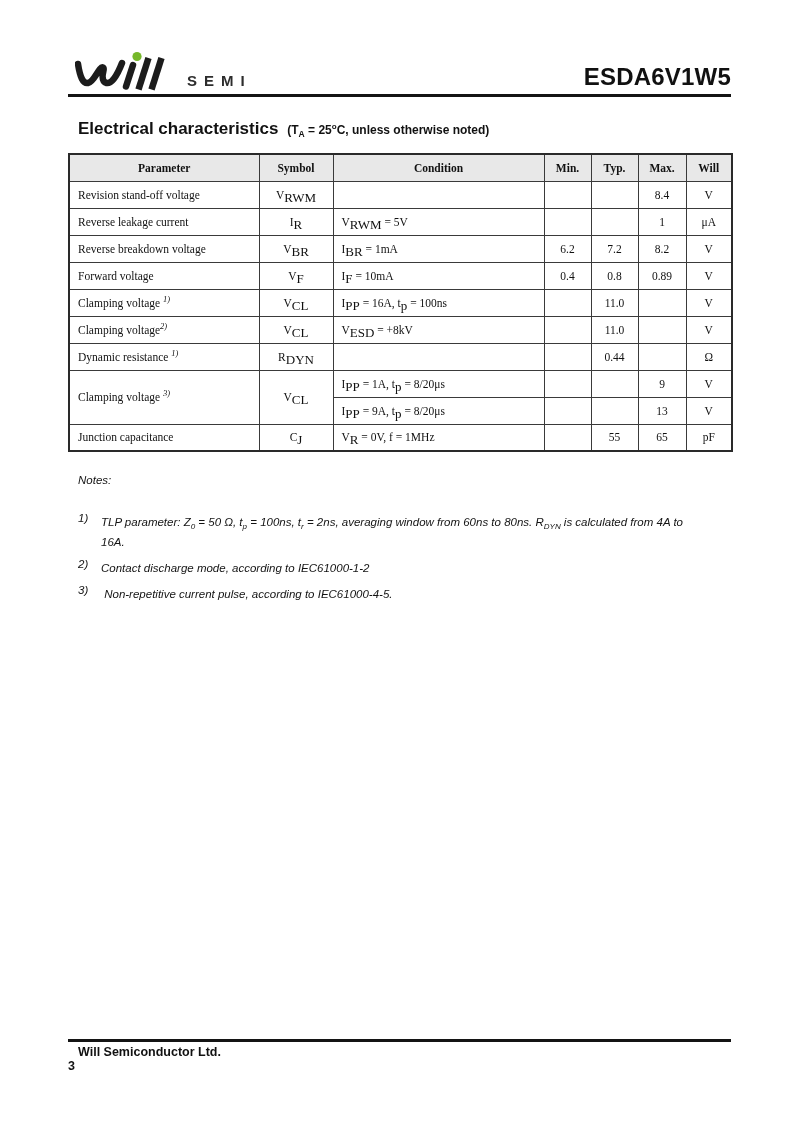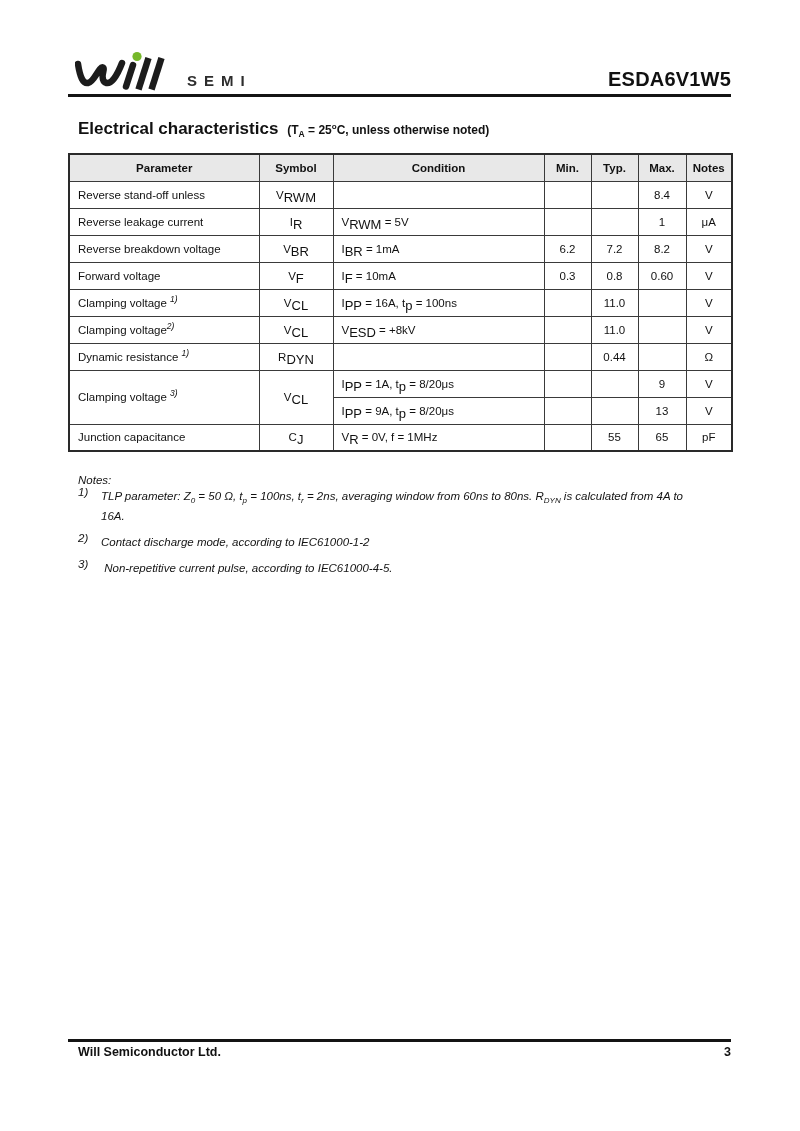--- a/index.html
+++ b/index.html
@@ -23,21 +23,21 @@
   .logo-semi {
     font-size: 15px;
     font-weight: 600;
     letter-spacing: 7px;
     color: #2d2d2d;
     margin-left: 10px;
     padding-bottom: 3px;
   }
   .part-number {
     font-weight: bold;
-    font-size: 20px;
+    font-size: 24px;
     letter-spacing: 0.2px;
     padding-bottom: 1px;
   }
   .header-rule {
     margin: 2px 69px 0 68px;
     height: 3px;
     background: #141414;
   }
   
   .section-title {
@@ -57,21 +57,21 @@
     table-layout: fixed;
   }
   .spec-table th, .spec-table td {
     border: 1px solid #3a3a3a;
     padding: 0 5px;
     text-align: center;
     vertical-align: middle;
     overflow: hidden;
     white-space: nowrap;
   }
-  .spec-table { border: 2px solid #2a2a2a; }
+  .spec-table { border: 2px solid #2a2a2a; font-family: Liberation Serif, serif; }
   .spec-table th {
     background: #e8e8e8;
     font-weight: bold;
     height: 27px;
   }
   .spec-table td { height: 27px; background: #fff; }
   td.col-parameter, td.col-condition { text-align: left; padding-left: 8px; }
   .spec-table sub { font-size: 13px; line-height: 0; }
   .spec-table sup { font-size: 8.5px; line-height: 0; }
   td.col-parameter sup { font-style: italic; font-weight: normal; }
@@ -83,36 +83,37 @@
   col.c-max       { width: 48px; }
   col.c-unit      { width: 46px; }
   
   .notes {
     margin: 22px 69px 0 78px;
     font-style: italic;
     font-size: 11.5px;
     color: #131313;
   }
   .notes sub { font-size: 8px; line-height: 0; }
-  .notes-title { margin-bottom: 0; }
+  .notes-title { margin-bottom: 26px; }
   .note-item { display: flex; margin-bottom: 6px; }
   .note-num { width: 23px; flex: none; }
   .note-text { width: 602px; line-height: 20px; }
   
   .doc-footer {
     position: absolute;
     left: 68px;
     top: 1039px;
     width: 663px;
     border-top: 3px solid #141414;
     padding-top: 3px;
     display: flex;
     align-items: baseline;
     font-weight: bold;
     font-size: 12.5px;
+    flex-direction: column;
   }
   .footer-left  { flex: 1; text-align: left; padding-left: 10px; }
   .footer-center{ flex: 0 0 auto; text-align: center; }
   .footer-right { flex: 1; text-align: right; }
 </style>
 </head>
 <body>
 
 <div class="page">
 
@@ -147,26 +148,26 @@
         <col class="c-unit">
     </colgroup>
     <thead>
       <tr id="thead-row">
           <th>Parameter</th>
           <th>Symbol</th>
           <th>Condition</th>
           <th>Min.</th>
           <th>Typ.</th>
           <th>Max.</th>
-          <th>Notes</th>
+          <th>Will</th>
         </tr>
     </thead>
     <tbody id="table-body">
         <tr>
-          <td class="col-parameter">Reverse stand-off unless</td>
+          <td class="col-parameter">Revision stand-off voltage</td>
           <td class="col-symbol">V<sub>RWM</sub></td>
           <td class="col-condition"></td>
           <td class="col-min"></td>
           <td class="col-typ"></td>
           <td class="col-max">8.4</td>
           <td class="col-unit">V</td>
         </tr>
         <tr>
           <td class="col-parameter">Reverse leakage current</td>
           <td class="col-symbol">I<sub>R</sub></td>
@@ -182,23 +183,23 @@
           <td class="col-condition">I<sub>BR</sub> = 1mA</td>
           <td class="col-min">6.2</td>
           <td class="col-typ">7.2</td>
           <td class="col-max">8.2</td>
           <td class="col-unit">V</td>
         </tr>
         <tr>
           <td class="col-parameter">Forward voltage</td>
           <td class="col-symbol">V<sub>F</sub></td>
           <td class="col-condition">I<sub>F</sub> = 10mA</td>
-          <td class="col-min">0.3</td>
+          <td class="col-min">0.4</td>
           <td class="col-typ">0.8</td>
-          <td class="col-max">0.60</td>
+          <td class="col-max">0.89</td>
           <td class="col-unit">V</td>
         </tr>
         <tr>
           <td class="col-parameter">Clamping voltage <sup>1)</sup></td>
           <td class="col-symbol">V<sub>CL</sub></td>
           <td class="col-condition">I<sub>PP</sub> = 16A, t<sub>p</sub> = 100ns</td>
           <td class="col-min"></td>
           <td class="col-typ">11.0</td>
           <td class="col-max"></td>
           <td class="col-unit">V</td>

